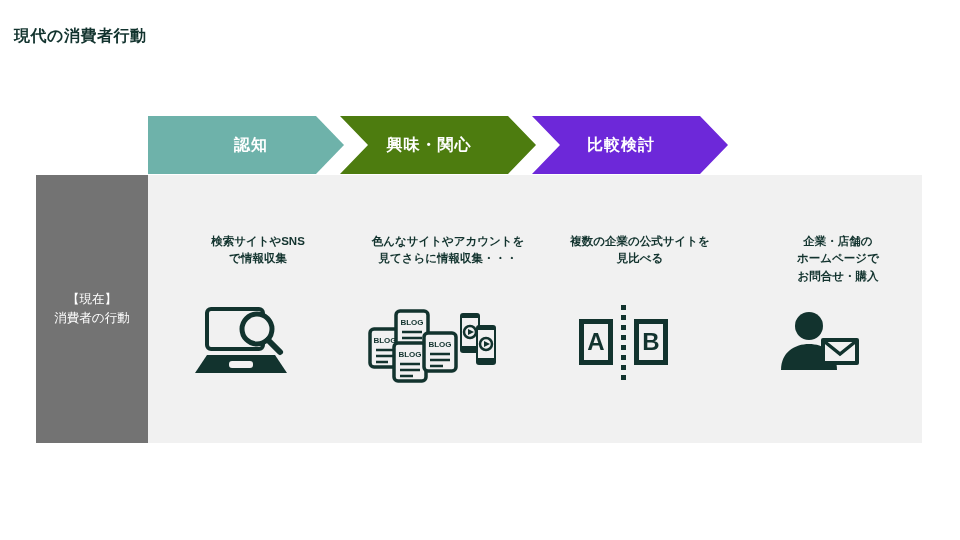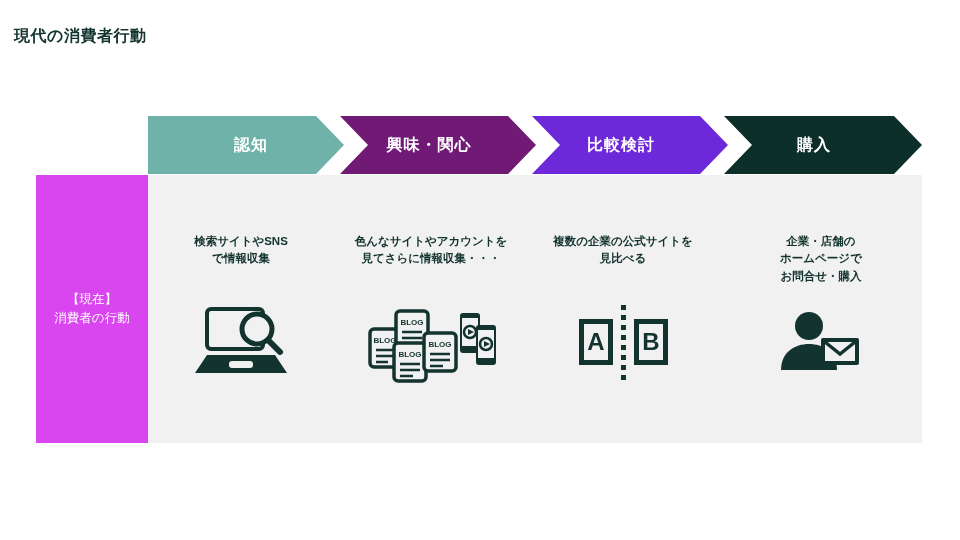--- a/index.html
+++ b/index.html
@@ -61,21 +61,21 @@
     clip-path: polygon(0 0, calc(100% - 28px) 0, 100% 50%, calc(100% - 28px) 100%, 0 100%, 28px 50%);
   }
 
   
   #left-panel {
     position: absolute;
     left: 36px;
     top: 175px;
     width: 112px;
     height: 268px;
-    background: #d946ef;
+    background: #737373;
     display: flex;
     align-items: center;
     justify-content: center;
   }
   #left-panel-label {
     color: #ffffff;
     font-size: 12.5px;
     line-height: 1.55;
     text-align: center;
     white-space: pre-line;
@@ -100,20 +100,21 @@
     position: absolute;
     top: 58px;
     left: 0;
     width: 100%;
     text-align: center;
     font-size: 11.5px;
     font-weight: bold;
     line-height: 1.5;
     color: #12332E;
     white-space: pre-line;
+    padding-left: 17px;
   }
   .stage-icon {
     position: absolute;
     top: 122px;
     left: 0;
     width: 100%;
     height: 92px;
     display: flex;
     align-items: center;
     justify-content: center;
@@ -124,31 +125,28 @@
 <body>
 
 <div id="slide-title">現代の消費者行動</div>
 
 <div id="stage-band">
 
   <div class="stage-arrow first" style="left:148px; width:196px; background:#6EB2AA;padding-left:28px;">
     <span class="stage-label">認知</span>
   </div>
 
-  <div class="stage-arrow chev" style="left:340px; width:196px; background:#701a75;">
+  <div class="stage-arrow chev" style="left:340px; width:196px; background:#4d7c0f;">
     <span class="stage-label">興味・関心</span>
   </div>
 
   <div class="stage-arrow chev" style="left:532px; width:196px; background:#6d28d9;">
     <span class="stage-label">比較検討</span>
   </div>
 
-  <div class="stage-arrow chev" style="left:724px; width:198px; background:#0C2F2A;">
-    <span class="stage-label">購入</span>
-  </div>
 
 </div>
 
 <div id="left-panel">
   <div id="left-panel-label">【現在】
 消費者の行動</div>
 </div>
 
 <div id="content-panel">
 

